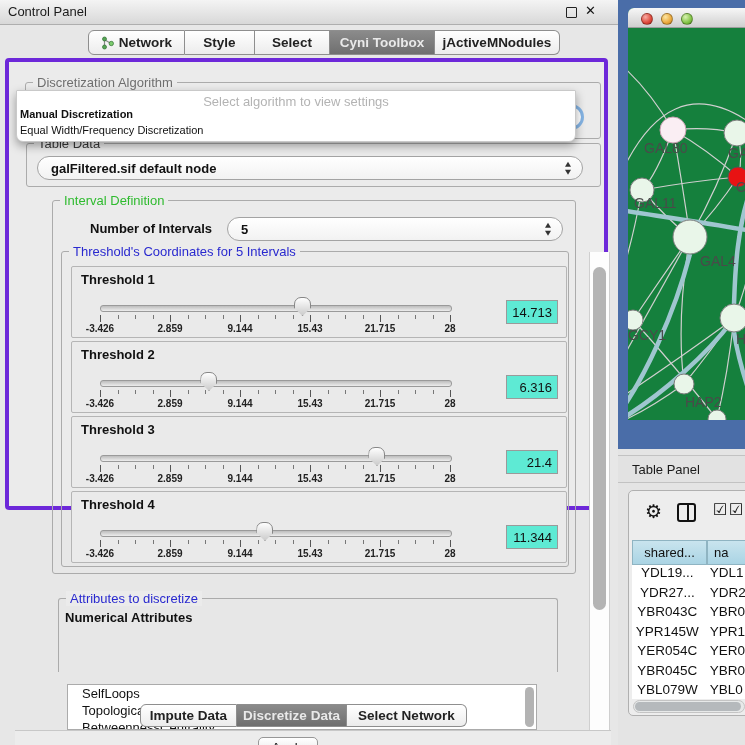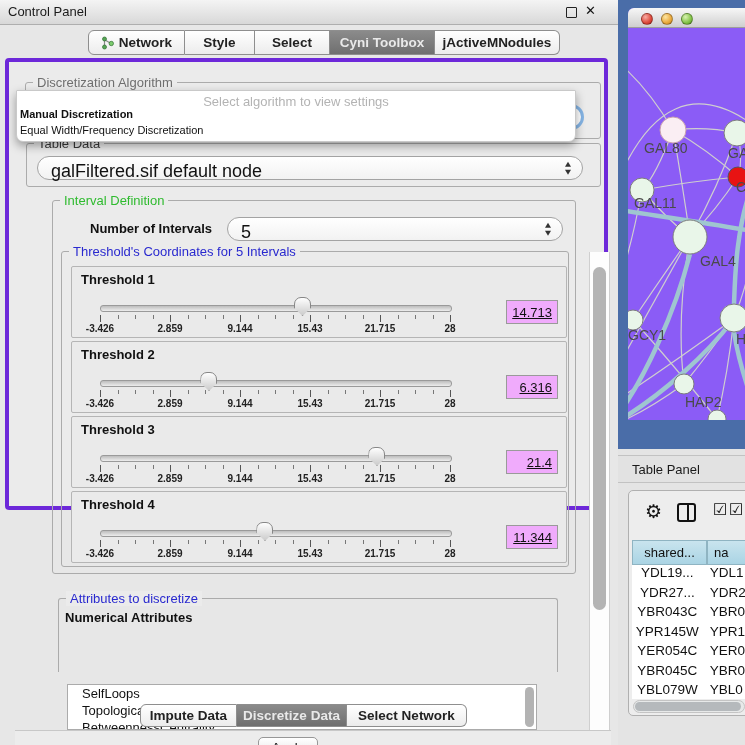--- a/index.html
+++ b/index.html
@@ -25,21 +25,21 @@
   .tabicon{margin-right:5px;display:inline-block;line-height:0;}
 
   #main-panel{left:5px;top:58px;width:603px;height:452px;box-sizing:border-box;background:#ebebeb;
               border:4px solid #6d28d9;border-radius:4px;}
 
   .group{position:absolute;box-sizing:border-box;border:1px solid #ababab;border-radius:3px;}
   .gtitle{position:absolute;top:-8px;left:7px;background:#ebebeb;padding:0 4px;font-size:13px;white-space:nowrap;}
   .green{color:#2fbb2f;} .blue{color:#2929cf;} .gray{color:#6f6f6f;}
 
   .combo{position:absolute;box-sizing:border-box;background:linear-gradient(#ffffff,#f2f2f2);
-         border:1px solid #a3a3a3;border-radius:12px;font-size:18px;}
+         border:1px solid #a3a3a3;border-radius:12px;font-size:13px;font-weight:bold;}
   .combo .cv{position:absolute;left:13px;top:4px;white-space:nowrap;}
   .spin{position:absolute;right:11px;top:50%;transform:translateY(-50%);}
   .spin i{display:block;width:0;height:0;border-left:3.5px solid transparent;border-right:3.5px solid transparent;}
   .spin .up{border-bottom:5px solid #333;margin-bottom:2.5px;}
   .spin .dn{border-top:5px solid #333;}
 
   
   #algo-combo{left:30px;top:100px;width:550px;height:26px;border-radius:13px;background:#fff;
               border:3px solid #85b4e4;box-sizing:border-box;z-index:4;}
   #algo-popup{left:12px;top:86px;width:558px;height:50px;background:#fff;z-index:6;
@@ -57,22 +57,22 @@
          background:linear-gradient(#bdbdbd,#ededed);}
   .sliderzone{position:absolute;left:28px;top:30px;width:350px;height:36px;}
   .sthumb{position:absolute;top:0px;width:15px;height:17px;margin-left:-8px;
           background:linear-gradient(#fefefe,#cccccc);border:1px solid #878787;
           border-radius:7px 7px 2px 2px;clip-path:polygon(0 0,100% 0,100% 56%,50% 100%,0 56%);}
   .ticks{position:absolute;left:28px;top:48px;width:350px;height:8px;}
   .tick{position:absolute;top:0;width:1px;height:4px;background:#777;}
   .tick.major{height:7px;background:#555;}
   .ticklabels{position:absolute;left:28px;top:56px;width:350px;height:12px;}
   .tlab{position:absolute;transform:translateX(-50%);font-size:10px;font-weight:bold;color:#222;white-space:nowrap;}
-  .tvalue{position:absolute;right:8px;top:33px;width:52px;height:24px;box-sizing:border-box;background:#f0abfc;
-          border:1px solid #9a9a9a;font-size:13px;text-align:right;padding:4px 5px 0 0;text-decoration:underline;}
+  .tvalue{position:absolute;right:8px;top:33px;width:52px;height:24px;box-sizing:border-box;background:#5eead4;
+          border:1px solid #9a9a9a;font-size:13px;text-align:right;padding:4px 5px 0 0;}
 
   
   #attr-list{position:absolute;left:58px;top:622px;width:470px;height:46px;background:#fff;
              border:1px solid #ababab;overflow:hidden;box-sizing:border-box;}
   #attr-list .li{font-size:13px;padding:1px 0 1px 14px;white-space:nowrap;}
   #attr-scroll{position:absolute;right:2px;top:2px;width:9px;height:40px;background:#b3b3b3;border-radius:5px;}
 
   
   #vscroll{left:580px;top:190px;width:21px;height:478px;background:#fdfdfd;border-left:1px solid #cfcfcf;
            border-right:1px solid #cfcfcf;box-sizing:border-box;}
@@ -87,21 +87,21 @@
   
   .btab{position:absolute;top:704px;height:23px;box-sizing:border-box;background:linear-gradient(#ffffff,#ececec);
         border:1px solid #8e8e8e;border-left:none;font-size:13.5px;font-weight:bold;color:#222;
         display:flex;align-items:center;justify-content:center;}
   .btab.first{border-left:1px solid #8e8e8e;border-radius:6px 0 0 6px;}
   .btab.last{border-radius:0 6px 6px 0;}
   .btab.sel{background:linear-gradient(#8b8b8b,#6f6f6f);color:#e9e9e9;}
 
   
   #net-frame{left:618px;top:0;width:127px;height:449px;background:#4a6da8;}
-  #net-window{position:absolute;left:10px;top:8px;width:117px;height:412px;background:#8b5cf6;border-radius:6px 0 0 0;overflow:hidden;}
+  #net-window{position:absolute;left:10px;top:8px;width:117px;height:412px;background:#15803d;border-radius:6px 0 0 0;overflow:hidden;}
   #net-titlebar{position:absolute;left:0;top:0;width:100%;height:20px;background:linear-gradient(#f7f7f7,#cfcfcf);
                 border-bottom:1px solid #9d9d9d;box-sizing:border-box;}
   .light{position:absolute;top:4.5px;width:12px;height:12px;border-radius:50%;border:0.5px solid rgba(0,0,0,.3);box-sizing:border-box;}
   .light.red{left:13px;background:radial-gradient(circle at 35% 30%,#f7aca4,#de4a3b 60%,#b3271c);}
   .light.yellow{left:33px;background:radial-gradient(circle at 35% 30%,#fce6a4,#eaa93c 60%,#c07f1f);}
   .light.green{left:53px;background:radial-gradient(circle at 35% 30%,#d9f2b2,#83c448 60%,#54911f);}
   #net-canvas{position:absolute;left:0;top:20px;width:117px;height:392px;}
 
   #tp-header{left:618px;top:455px;width:127px;height:28px;background:#e2e2e2;border-top:1px solid #c2c2c2;
              border-bottom:1px solid #c2c2c2;box-sizing:border-box;}

